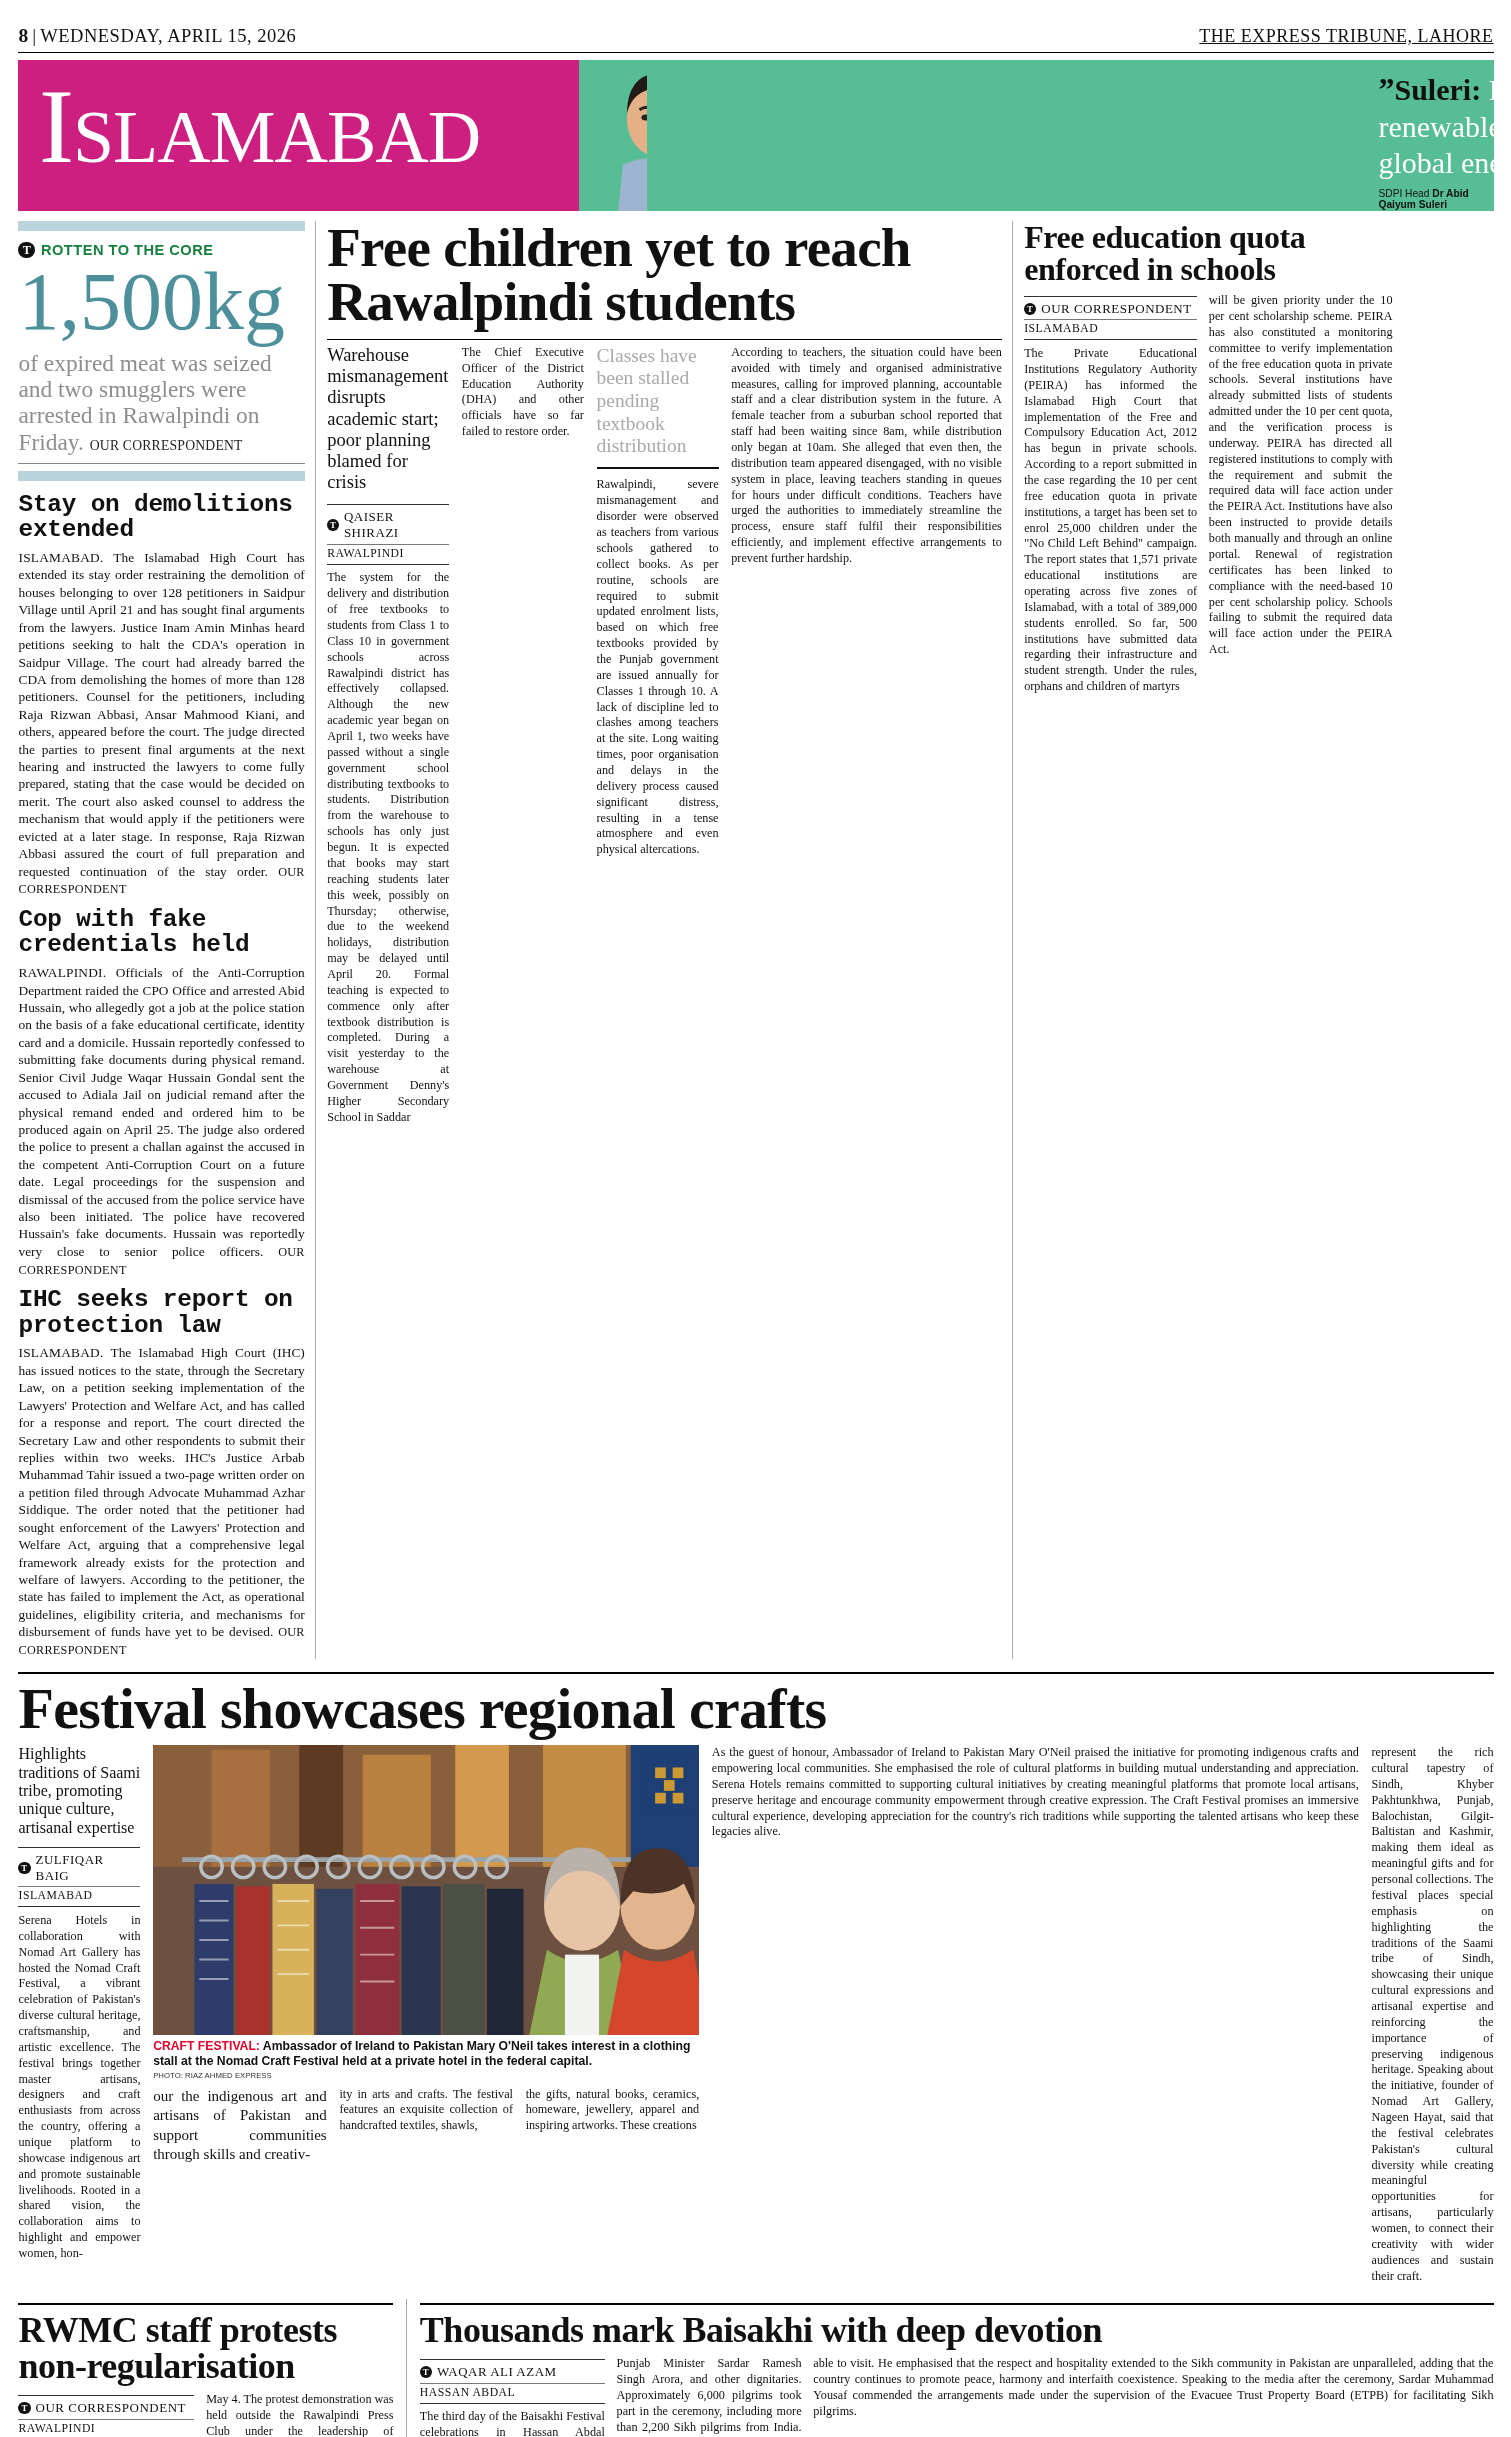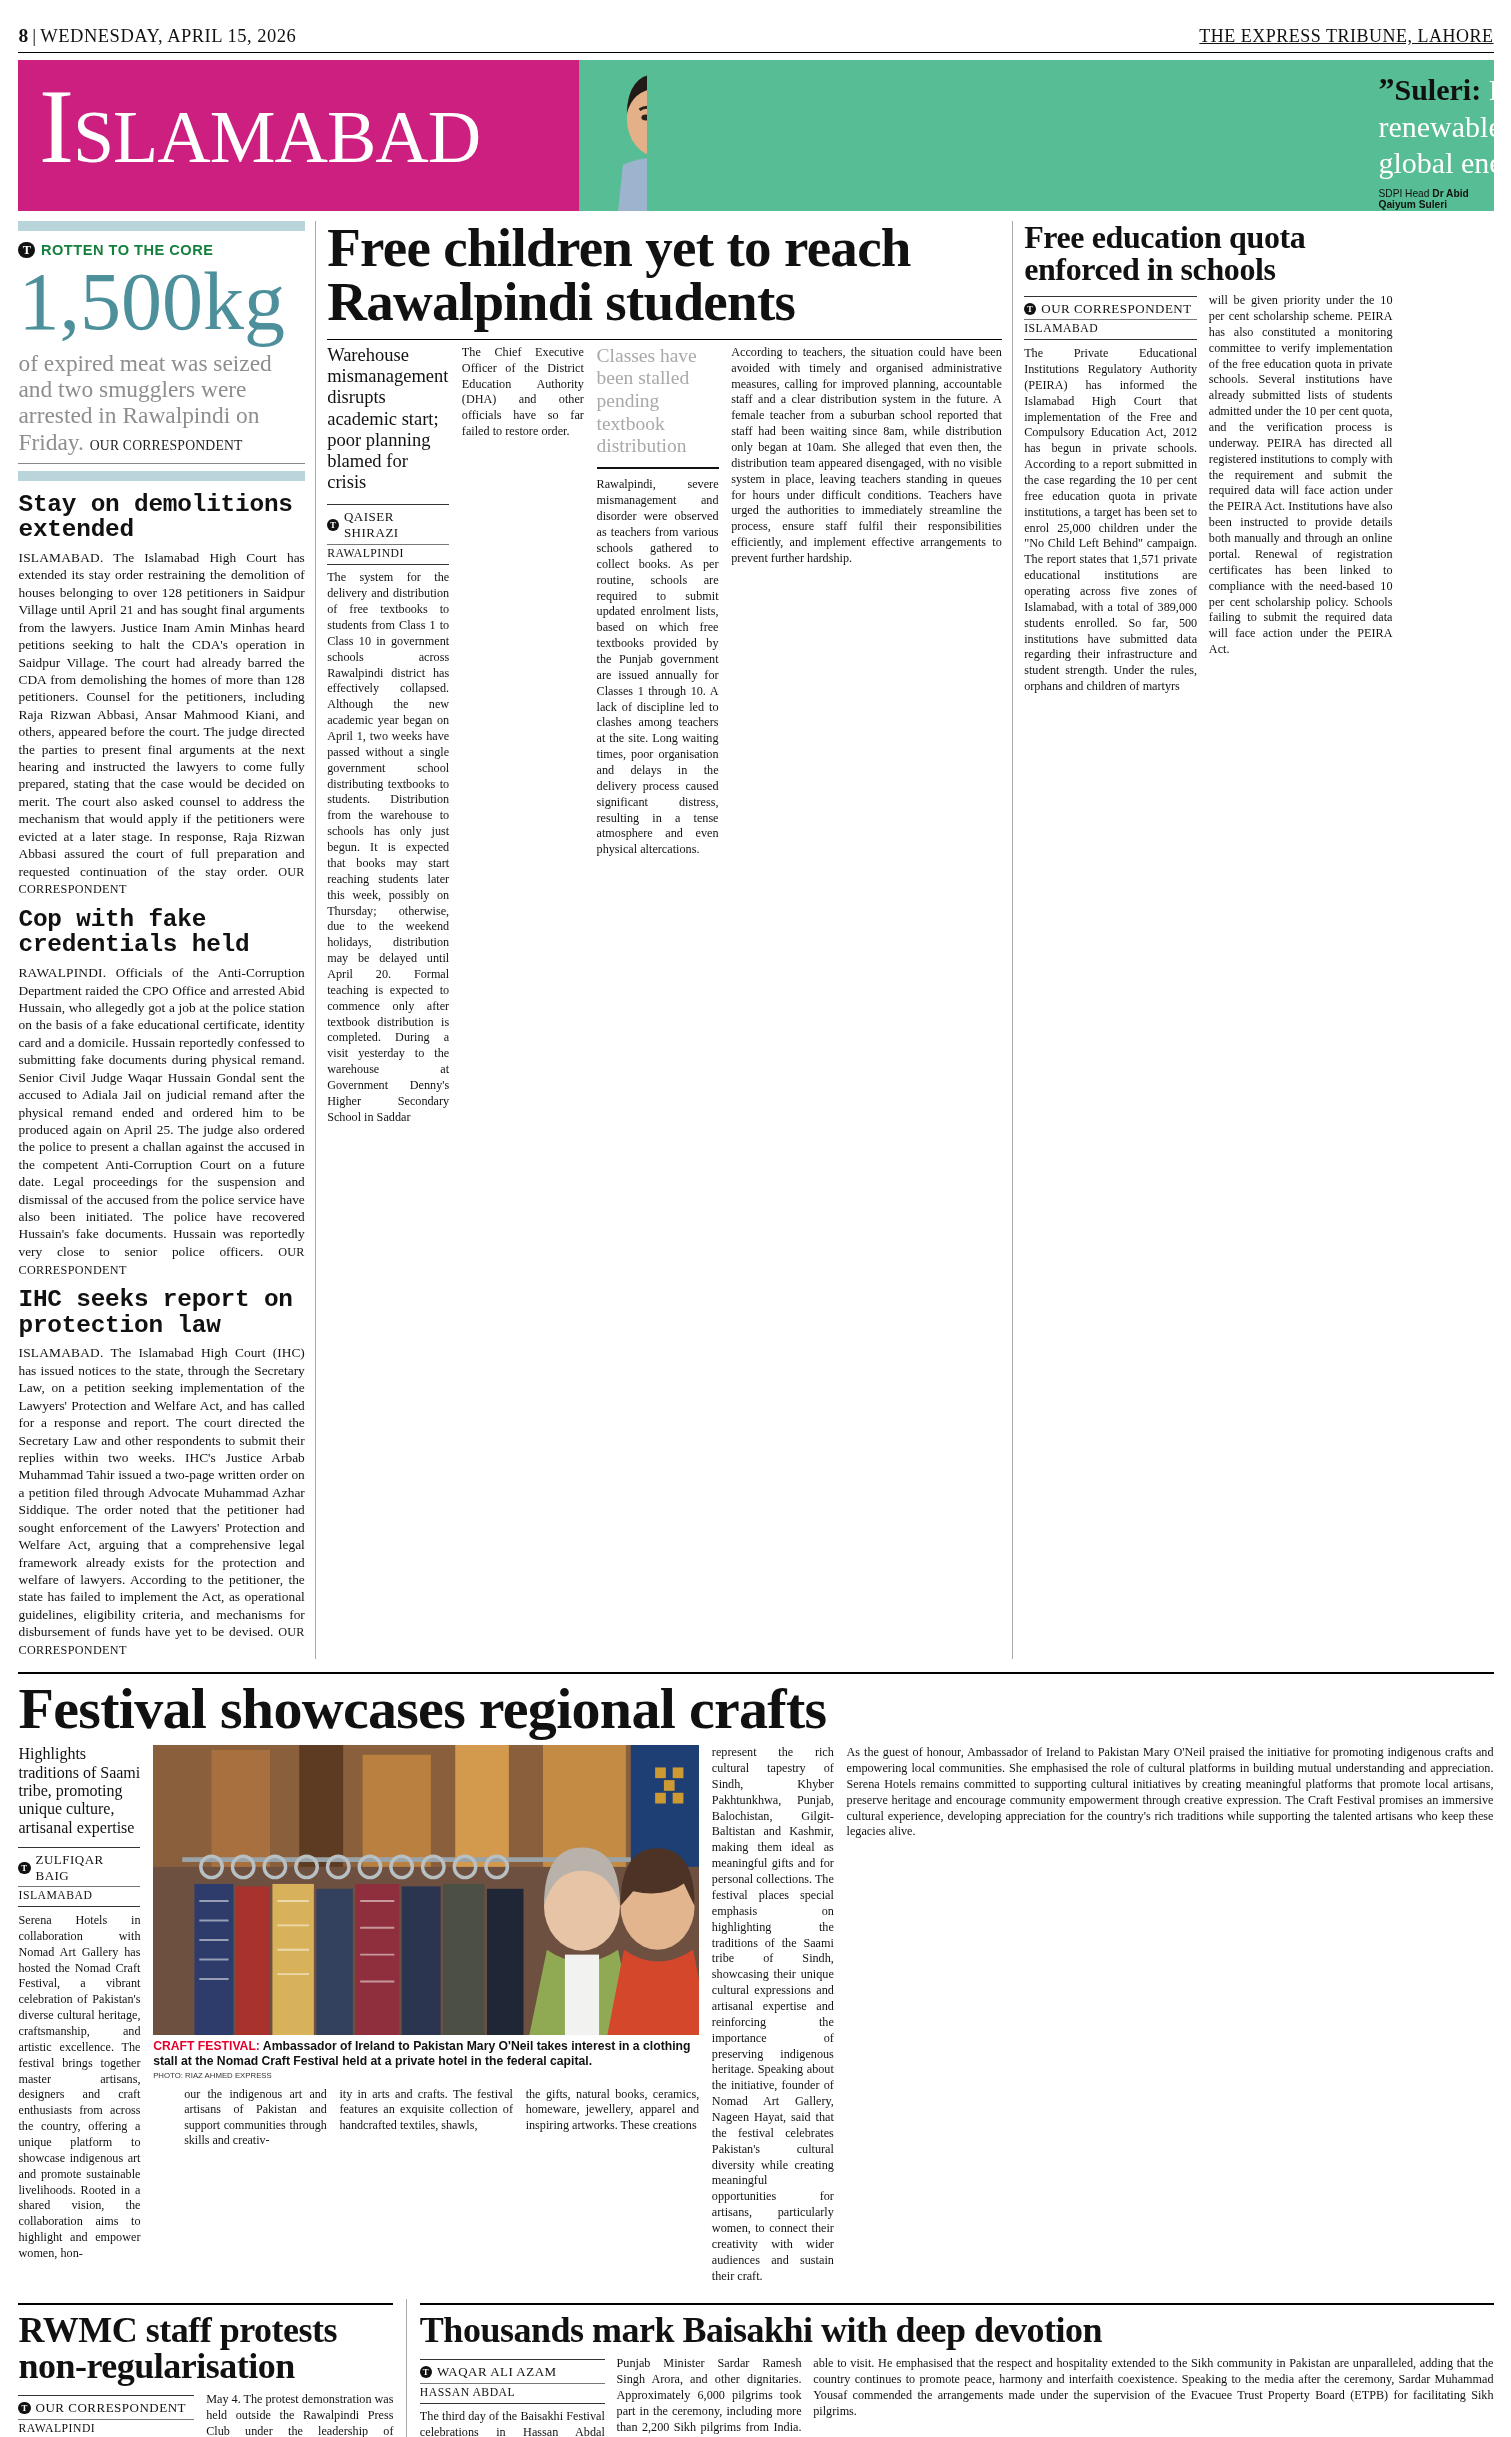--- a/index.html
+++ b/index.html
@@ -321,40 +321,40 @@
               <rect x="1030" y="98" width="22" height="22"></rect>
                 <rect x="1066" y="98" width="22" height="22"></rect>
             </g>
           </svg>
         </div>
         <div class="cap"><span class="red">CRAFT FESTIVAL:</span> <span>Ambassador of Ireland to Pakistan Mary O'Neil takes interest in a clothing stall at the Nomad Craft Festival held at a private hotel in the federal capital.</span></div>
         <div class="credit-ph">PHOTO: RIAZ AHMED EXPRESS</div>
 
         <div style="display:flex; gap:12.7px; margin-top:6.8px;">
           <div style="flex:1;">
-              <p class="body" style="font-size:12px;margin-left:31px;">our the indigenous art and artisans of Pakistan and support communities through skills and creativ-</p>
+              <p class="body" style="font-size:15px;">our the indigenous art and artisans of Pakistan and support communities through skills and creativ-</p>
             </div>
           <div style="flex:1;">
               <p class="body" style="font-size:12.2px;">ity in arts and crafts. The festival features an exquisite collection of handcrafted textiles, shawls,</p>
             </div>
           <div style="flex:1;">
               <p class="body" style="font-size:12.2px;">the gifts, natural books, ceramics, homeware, jewellery, apparel and inspiring artworks. These creations</p>
             </div>
         </div>
       </div>
 
+      <div style="flex:1;">
+        <p class="body" style="font-size:12.2px;">As the guest of honour, Ambassador of Ireland to Pakistan Mary O'Neil praised the initiative for promoting indigenous crafts and empowering local communities. She emphasised the role of cultural platforms in building mutual understanding and appreciation.
+Serena Hotels remains committed to supporting cultural initiatives by creating meaningful platforms that promote local artisans, preserve heritage and encourage community empowerment through creative expression.
+The Craft Festival promises an immersive cultural experience, developing appreciation for the country's rich traditions while supporting the talented artisans who keep these legacies alive.</p>
+      </div>
       <div style="width:122px;">
         <p class="body" style="font-size:12.2px;">represent the rich cultural tapestry of Sindh, Khyber Pakhtunkhwa, Punjab, Balochistan, Gilgit-Baltistan and Kashmir, making them ideal as meaningful gifts and for personal collections.
 The festival places special emphasis on highlighting the traditions of the Saami tribe of Sindh, showcasing their unique cultural expressions and artisanal expertise and reinforcing the importance of preserving indigenous heritage.
 Speaking about the initiative, founder of Nomad Art Gallery, Nageen Hayat, said that the festival celebrates Pakistan's cultural diversity while creating meaningful opportunities for artisans, particularly women, to connect their creativity with wider audiences and sustain their craft.</p>
-      </div>
-      <div style="flex:1;">
-        <p class="body" style="font-size:12.2px;">As the guest of honour, Ambassador of Ireland to Pakistan Mary O'Neil praised the initiative for promoting indigenous crafts and empowering local communities. She emphasised the role of cultural platforms in building mutual understanding and appreciation.
-Serena Hotels remains committed to supporting cultural initiatives by creating meaningful platforms that promote local artisans, preserve heritage and encourage community empowerment through creative expression.
-The Craft Festival promises an immersive cultural experience, developing appreciation for the country's rich traditions while supporting the talented artisans who keep these legacies alive.</p>
       </div>
     </div>
   </div>
 
   <div style="display:flex; gap:12.7px; margin:14.6px 3.9px 0 3.9px;">
     <div style="width:375px;">
       <div class="blackline"></div>
       <h1 class="sub2">RWMC staff protests non-regularisation</h1>
       <div style="display:flex; gap:11.7px;">
         <div style="width:176px;">

